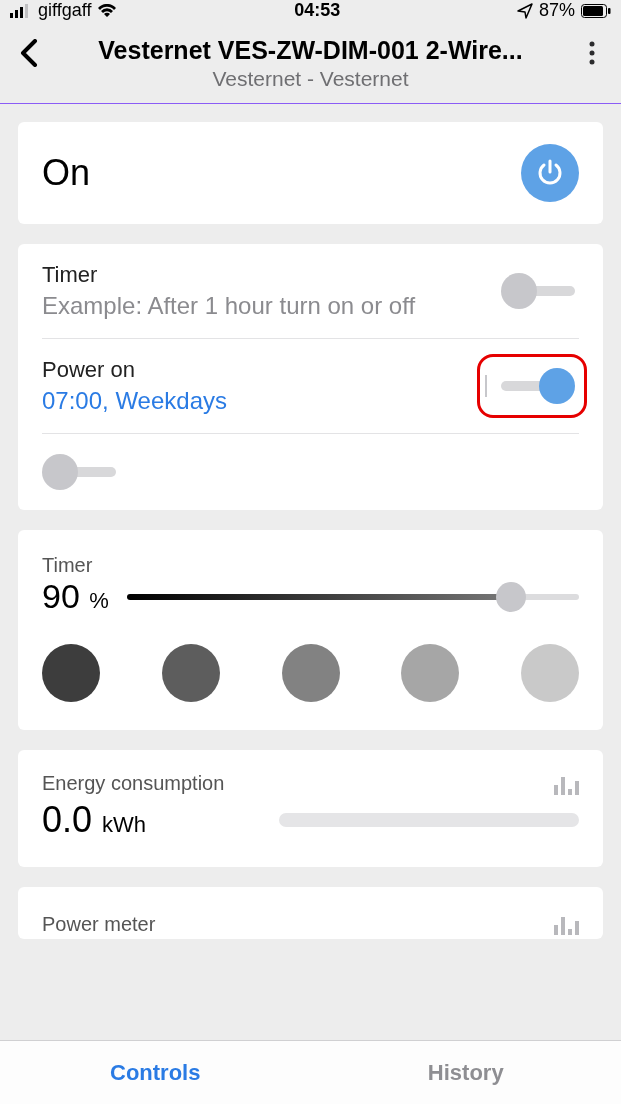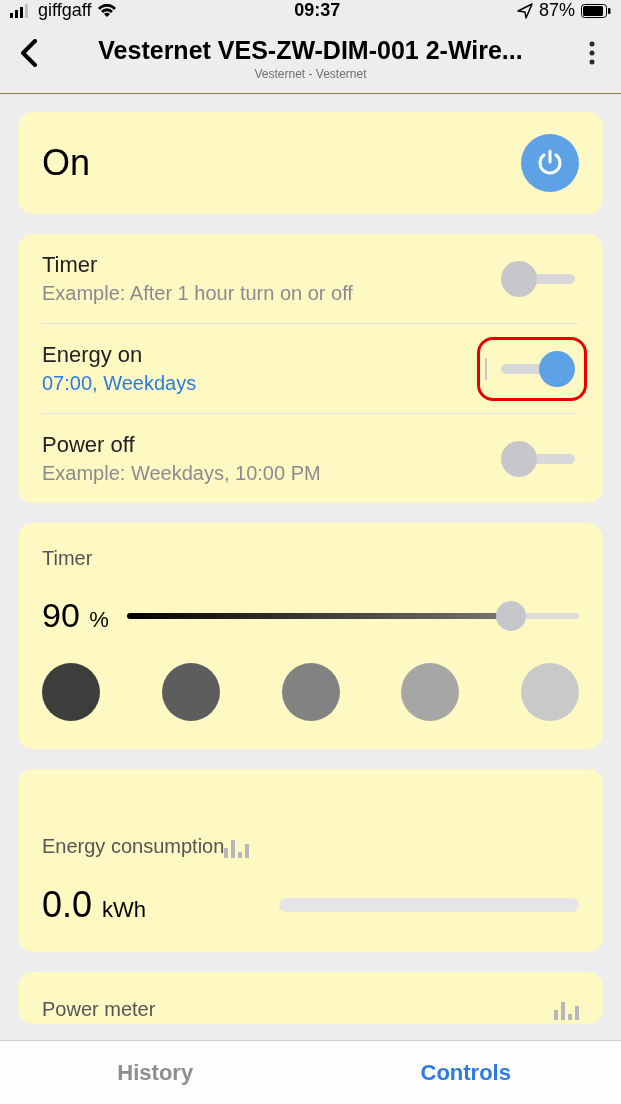--- a/index.html
+++ b/index.html
@@ -7,69 +7,69 @@
   .screen { width: 621px; height: 1104px; display: flex; flex-direction: column; background: #ededed; overflow: hidden; }
 
   
   .statusbar { height: 30px; display: flex; align-items: flex-start; justify-content: space-between; padding: 0 10px; font-size: 18px; font-weight: 500; }
   .statusbar .left, .statusbar .right { display: flex; align-items: center; gap: 6px; }
   .statusbar .center { font-weight: 600; }
 
   
   .header { position: relative; padding: 6px 50px 12px 50px; border-bottom: 1px solid #8b5cf6; }
   .header .title { text-align: center; font-size: 25px; font-weight: 700; white-space: nowrap; overflow: hidden; text-overflow: ellipsis; }
-  .header .subtitle { text-align: center; font-size: 12px; color: #6f6f72; margin-top: 2px; }
+  .header .subtitle { text-align: center; font-size: 21px; color: #6f6f72; margin-top: 2px; }
   .back { position: absolute; left: 12px; top: 6px; width: 34px; height: 34px; display:flex; align-items:center; justify-content:center; }
   .more { position: absolute; right: 12px; top: 6px; width: 34px; height: 34px; display:flex; align-items:center; justify-content:center; }
 
   
   .content { flex: 1; overflow: hidden; padding: 18px 18px 0 18px; }
-  .card { background: #fef9c3; border-radius: 15px; margin-bottom: 20px; }
+  .card { background: #ffffff; border-radius: 6px; margin-bottom: 20px; }
 
   
   .on-card { padding: 22px 24px; display:flex; align-items:center; justify-content:space-between; }
   .on-card .state { font-size: 36px; font-weight: 400; }
   .power-btn { width: 58px; height: 58px; border-radius: 50%; background: #5ea2e6; display:flex; align-items:center; justify-content:center; }
 
   
   .row { padding: 18px 24px; display:flex; align-items:center; justify-content:space-between; }
   .rule { height:1px; background:#e3e3e5; margin: 0 24px; }
   .row .texts { display:flex; flex-direction:column; gap:4px; }
   .row .label { font-size: 22px; color:#222; }
-  .row .sub { font-size: 20px; color:#8b8b8f; }
+  .row .sub { font-size: 24px; color:#8b8b8f; }
   .row .sub.accent { color:#2a7be4; }
 
   
   .toggle { width: 78px; height: 40px; position: relative; }
   .toggle .track { position:absolute; left:4px; right:4px; top:50%; height:10px; transform:translateY(-50%); background:#d8d8da; border-radius:6px; }
   .toggle .knob { position:absolute; top:50%; transform:translateY(-50%); width:36px; height:36px; border-radius:50%; background:#c7c7cb; }
   .toggle.off .knob { left:0; }
   .toggle.on .knob { right:0; background:#5ea2e6; }
   .toggle .tick { position:absolute; left:-12px; top:50%; transform:translateY(-50%); width:2px; height:22px; background:#c7c7cb; }
 
   .highlight-box { position:relative; padding-right: 4px; }
   .highlight-box::after { content:""; position:absolute; inset:-12px -8px -12px -20px; border:3px solid #e60000; border-radius:16px; pointer-events:none; }
 
   
   .dimmer-card { padding: 24px 24px 28px 24px; }
   .dimmer-card .section-label { font-size: 20px; color:#555; }
-  .dimmer-row { display:flex; align-items:center; margin-top:26px; gap: 18px; }
+  .dimmer-row { display:flex; align-items:center; gap: 18px; }
   .dimmer-val { font-size: 34px; }
   .dimmer-val .unit { font-size: 22px; }
   .dimmer-slider { flex:1; height: 30px; position:relative; }
   .dimmer-slider .bar { position:absolute; left:0; right:0; top:50%; height:6px; transform:translateY(-50%); border-radius:3px; background: linear-gradient(to right, #000 0%, #777 85%, #dcdcde 85%, #dcdcde 100%); }
   .dimmer-slider .knob { position:absolute; left:85%; top:50%; transform:translate(-50%,-50%); width:30px; height:30px; border-radius:50%; background:#c7c7cb; }
   .presets { display:flex; justify-content:space-between; margin-top:28px; }
   .preset { width:58px; height:58px; border-radius:50%; }
 
   
   .energy-card { padding: 22px 24px 26px 24px; }
-  .energy-top { display:flex; justify-content:flex-start; align-items:center;margin-top:44px; }
+  .energy-top { display:flex; justify-content:space-between; align-items:center; }
   .energy-label { font-size:20px; color:#555; }
-  .energy-row { display:flex; align-items:center; justify-content:space-between; margin-top:26px;text-align:center; }
+  .energy-row { display:flex; align-items:center; justify-content:space-between; margin-top:4px;text-align:center; }
   .energy-val { font-size:36px; }
   .energy-val .unit { font-size:22px; }
   .mini-bar { width: 300px; height: 14px; background:#e5e5e7; border-radius:8px; }
 
   .pm-card { padding: 22px 24px 0 24px; display:flex; justify-content:space-between; align-items:center; height:52px; overflow:hidden;gap:44px; }
 
   
   .tabbar { height: 64px; border-top:1px solid #d0d0d2; background:#fdfdfd; display:flex; }
   .tab { flex:1; display:flex; align-items:center; justify-content:center; font-size:22px; font-weight:600; color:#8e8e92; }
   .tab.active { color:#2a7be4; }
@@ -89,21 +89,21 @@
           <rect x="0" y="9" width="3" height="5" fill="#000"></rect>
           <rect x="5" y="6" width="3" height="8" fill="#000"></rect>
           <rect x="10" y="3" width="3" height="11" fill="#000"></rect>
           <rect x="15" y="0" width="3" height="14" fill="#c0c0c2"></rect>
         </svg>
       <span>giffgaff</span>
       <svg width="20" height="14" viewBox="0 0 20 14">
           <path d="M10 13 L7 10 A4 4 0 0 1 13 10 Z M4 7 A8 8 0 0 1 16 7 L14 9 A5.5 5.5 0 0 0 6 9 Z M1 4 A12 12 0 0 1 19 4 L17 6 A9.2 9.2 0 0 0 3 6 Z" fill="#000"></path>
         </svg>
     </div>
-    <div class="center">09:37</div>
+    <div class="center">04:53</div>
     <div class="right">
       <svg width="16" height="16" viewBox="0 0 16 16">
           <path d="M1 8 L15 1 L9 15 L8 9 Z" fill="none" stroke="#000" stroke-width="1.5" stroke-linejoin="round"></path>
         </svg>
       <span>87%</span>
       <svg width="30" height="14" viewBox="0 0 30 14">
           <rect x="0.5" y="0.5" width="25" height="13" rx="3" fill="none" stroke="#000"></rect>
           <rect x="2" y="2" width="20" height="10" rx="1.5" fill="#000"></rect>
           <rect x="27" y="4" width="2.5" height="6" rx="1" fill="#000"></rect>
         </svg>
@@ -148,38 +148,34 @@
         </div>
         <div class="toggle off">
           <div class="track"></div>
             <div class="knob"></div>
         </div>
       </div>
       <div class="rule"></div>
 
       <div class="row">
         <div class="texts">
-          <div class="label">Energy on</div>
+          <div class="label">Power on</div>
           <div class="sub accent">07:00, Weekdays</div>
         </div>
         <div class="highlight-box">
           <div class="toggle on">
             <div class="tick"></div>
               <div class="track"></div>
               <div class="knob"></div>
           </div>
         </div>
       </div>
       <div class="rule"></div>
 
       <div class="row">
-        <div class="texts">
-          <div class="label">Power off</div>
-          <div class="sub">Example: Weekdays, 10:00 PM</div>
-        </div>
         <div class="toggle off">
           <div class="track"></div>
             <div class="knob"></div>
         </div>
       </div>
     </div>
 
     <div class="card dimmer-card">
       <div class="section-label">Timer</div>
       <div class="dimmer-row">
@@ -224,17 +220,17 @@
         <span style="height:10px"></span>
           <span style="height:18px"></span>
           <span style="height:6px"></span>
           <span style="height:14px"></span>
       </div>
     </div>
 
   </div>
 
   <div class="tabbar">
+    <div class="tab active">Controls</div>
     <div class="tab">History</div>
-    <div class="tab active">Controls</div>
   </div>
 
 </div>
 
 </body></html>

